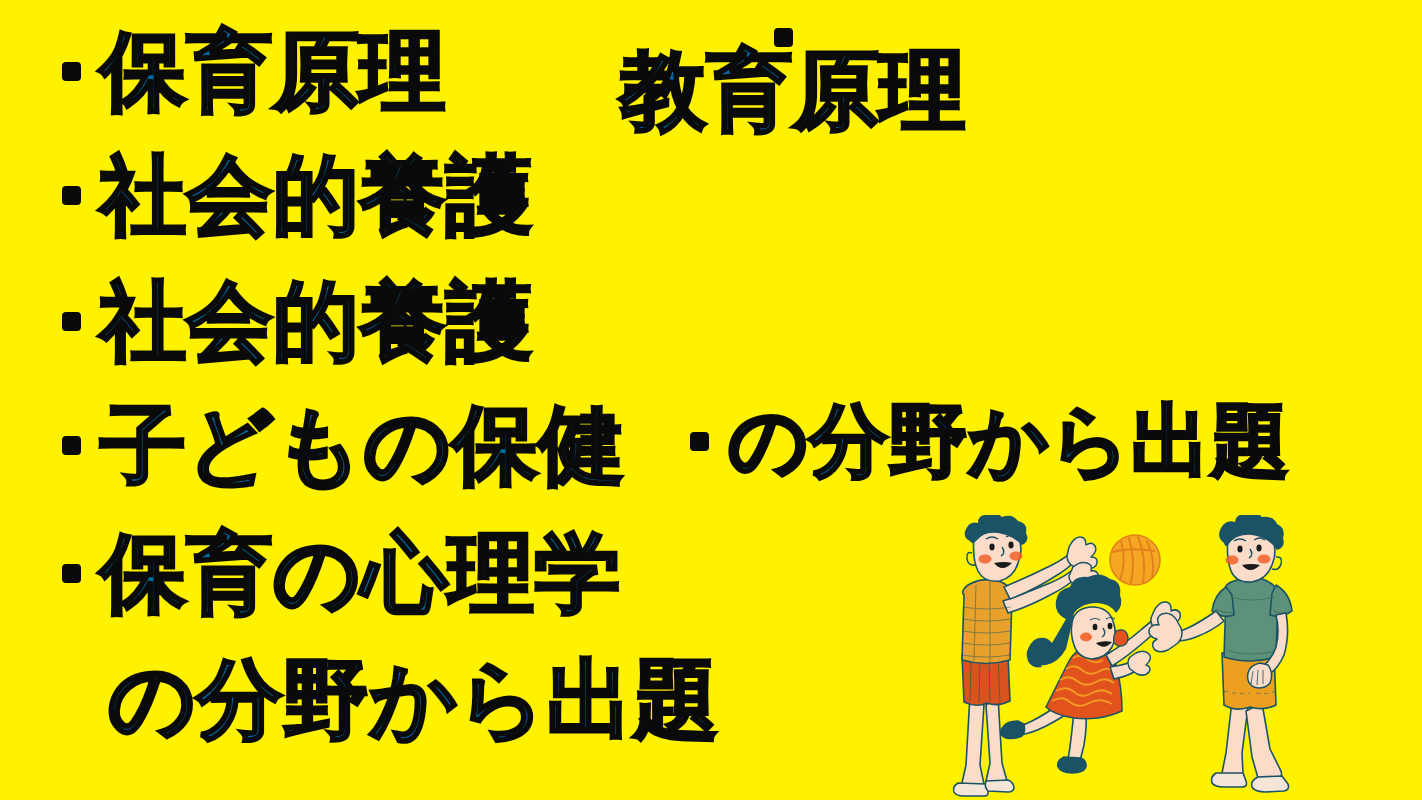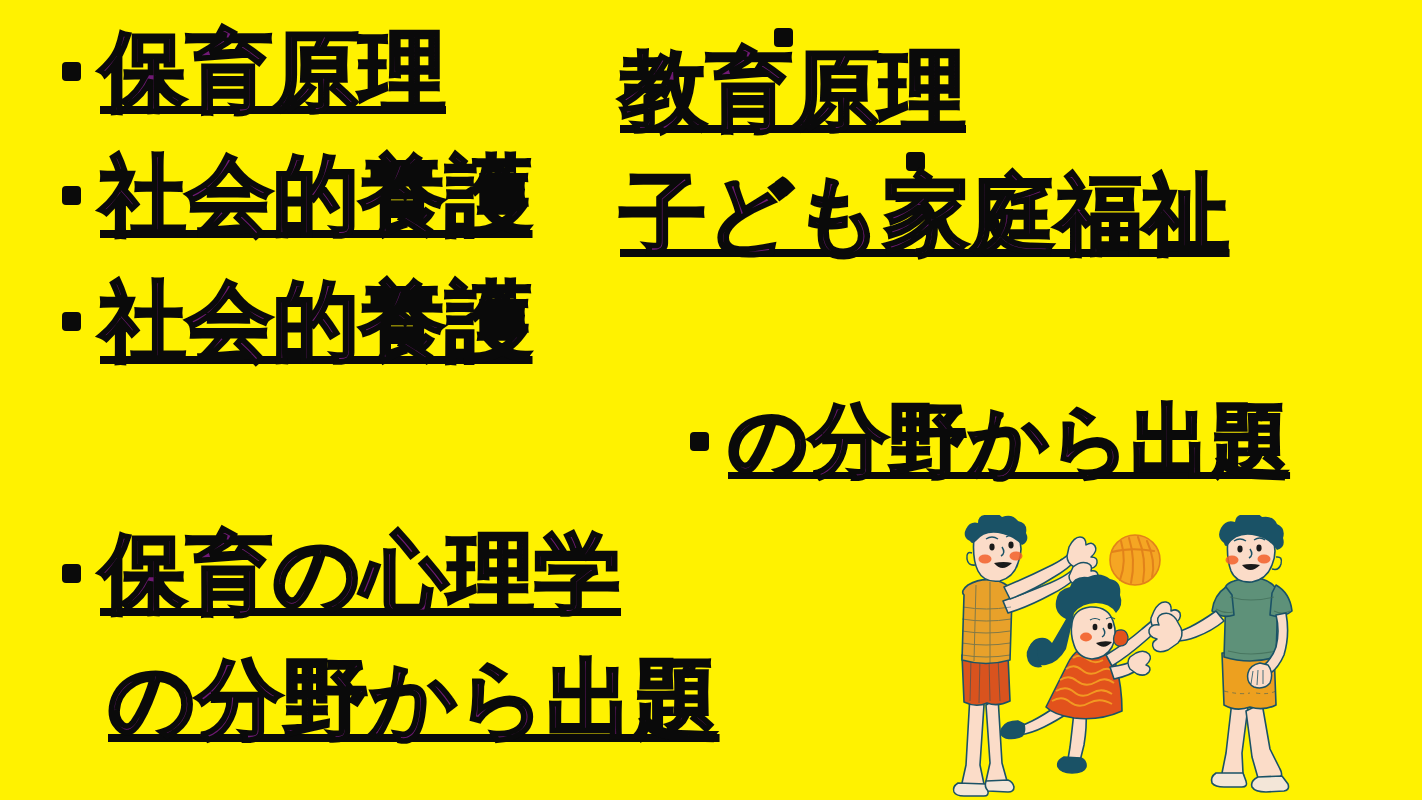--- a/index.html
+++ b/index.html
@@ -46,23 +46,22 @@
     background: #0A0A0A;
     border-radius: 4px;
     flex: 0 0 auto;
     margin-right: 19px;
   }
   .txt {
     font-family: "DejaVu Sans", "Liberation Sans", sans-serif;
     font-weight: 700;
     font-size: 86px;
     line-height: 1;
-    color: #701a75;
+    color: #0369a1;
     letter-spacing: 0.5px;
-    text-decoration: underline;
     -webkit-text-stroke: 3px #0A0A0A;
   }
   .txt.xs { font-size: 79px; }
 
   
   .col-left  { left: 62px; }
   .col-right { left: 620px; flex-direction: column; }
   .col-right-wide { left: 690px; }
   .indent    { left: 108px; }
 
@@ -100,34 +99,34 @@
         <span class="bullet"></span>
         <span class="txt">教育原理</span>
       </div>
     </div>
 
     <div class="row r2">
       <div class="item col-left">
         <span class="bullet"></span>
         <span class="txt">社会的養護</span>
       </div>
-      <div class="item col-right">
-        <span class="bullet"></span>
-        <span class="txt">子ども家庭福祉</span>
-      </div>
     </div>
 
     <div class="row r3">
       <div class="item col-left">
         <span class="bullet"></span>
         <span class="txt">社会的養護</span>
       </div>
     </div>
 
     <div class="row r4">
+      <div class="item col-left">
+        <span class="bullet"></span>
+        <span class="txt">子どもの保健</span>
+      </div>
       <div class="item col-right-wide">
         <span class="bullet"></span>
         <span class="txt xs">の分野から出題</span>
       </div>
     </div>
 
     <div class="row r5">
       <div class="item col-left">
         <span class="bullet"></span>
         <span class="txt">保育の心理学</span>

